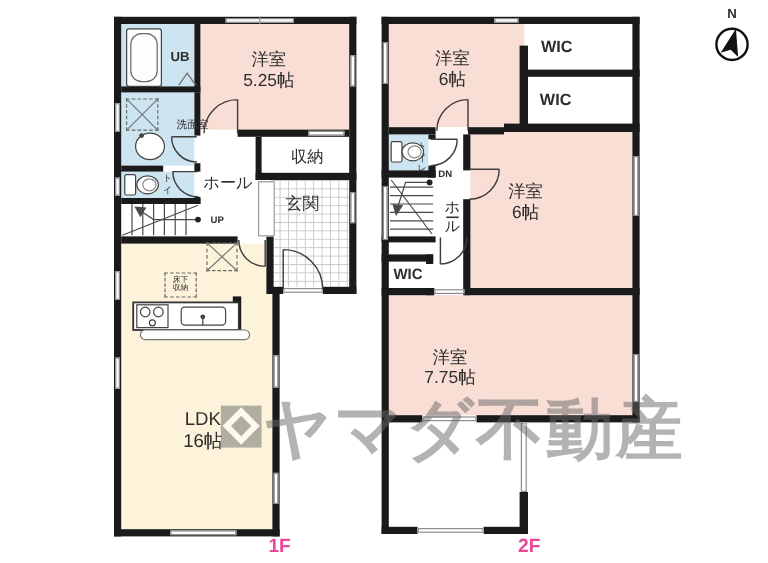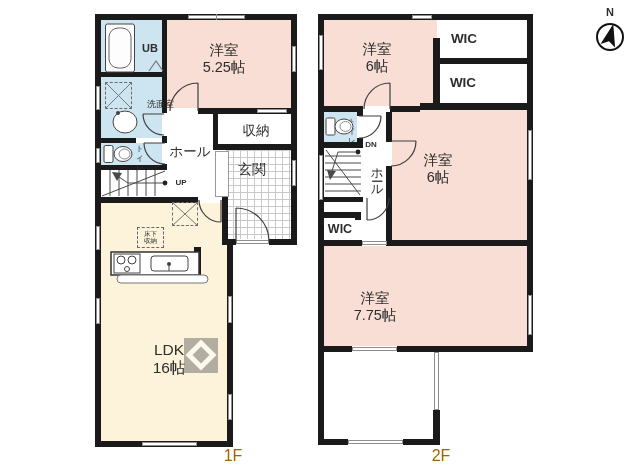--- a/index.html
+++ b/index.html
@@ -21,21 +21,21 @@
   .dash{position:absolute;border:1.3px dashed #6a6a6a;box-sizing:border-box;}
   .step{position:absolute;background:#fff;border:1px solid #9a9a9a;box-sizing:border-box;}
   .mullion{position:absolute;background:#8d8d8d;}
   svg.overlay{position:absolute;left:0;top:0;z-index:20;}
   .wm-text{position:absolute;left:219px;top:327px;font-size:56px;font-weight:bold;
            color:var(--watermark);opacity:.5;letter-spacing:2px;line-height:1.1;white-space:nowrap;}
   .wm-logo{position:absolute;left:184px;top:338px;width:34px;height:35px;
            background:var(--watermark);opacity:.5;}
   .wm-d1{position:absolute;left:6px;top:6px;width:22px;height:22px;background:#fff;transform:rotate(45deg);}
   .wm-d2{position:absolute;left:5px;top:5px;width:12px;height:12px;background:var(--watermark);}
-  .floor-lbl{font-weight:400;color:#a16207;}
+  .floor-lbl{font-weight:700;color:#ec4899;}
 </style>
 </head>
 <body>
 
 <div id="canvas">
 
   <div class="room pink" style="left:167px;top:20px;width:124px;height:88px;"></div>
   <div class="room blue" style="left:101px;top:20px;width:61px;height:52px;"></div>
   <div class="room blue" style="left:101px;top:77px;width:61px;height:61px;"></div>
   <div class="room blue" style="left:101px;top:143px;width:61px;height:22px;"></div>
@@ -225,15 +225,16 @@
   <div class="lbl floor-lbl" style="left:441px;top:456px;font-size:16px;">2F</div>
 
   <div class="lbl" style="left:610px;top:12px;font-size:11px;font-weight:bold;">N</div>
 
   <div style="position:absolute;inset:0;z-index:40;pointer-events:none;">
     <div class="wm-logo">
       <div class="wm-d1">
         <div class="wm-d2"></div>
       </div>
     </div>
+    <div class="wm-text">ヤマダ不動産</div>
   </div>
 
 </div>
 
 </body></html>

